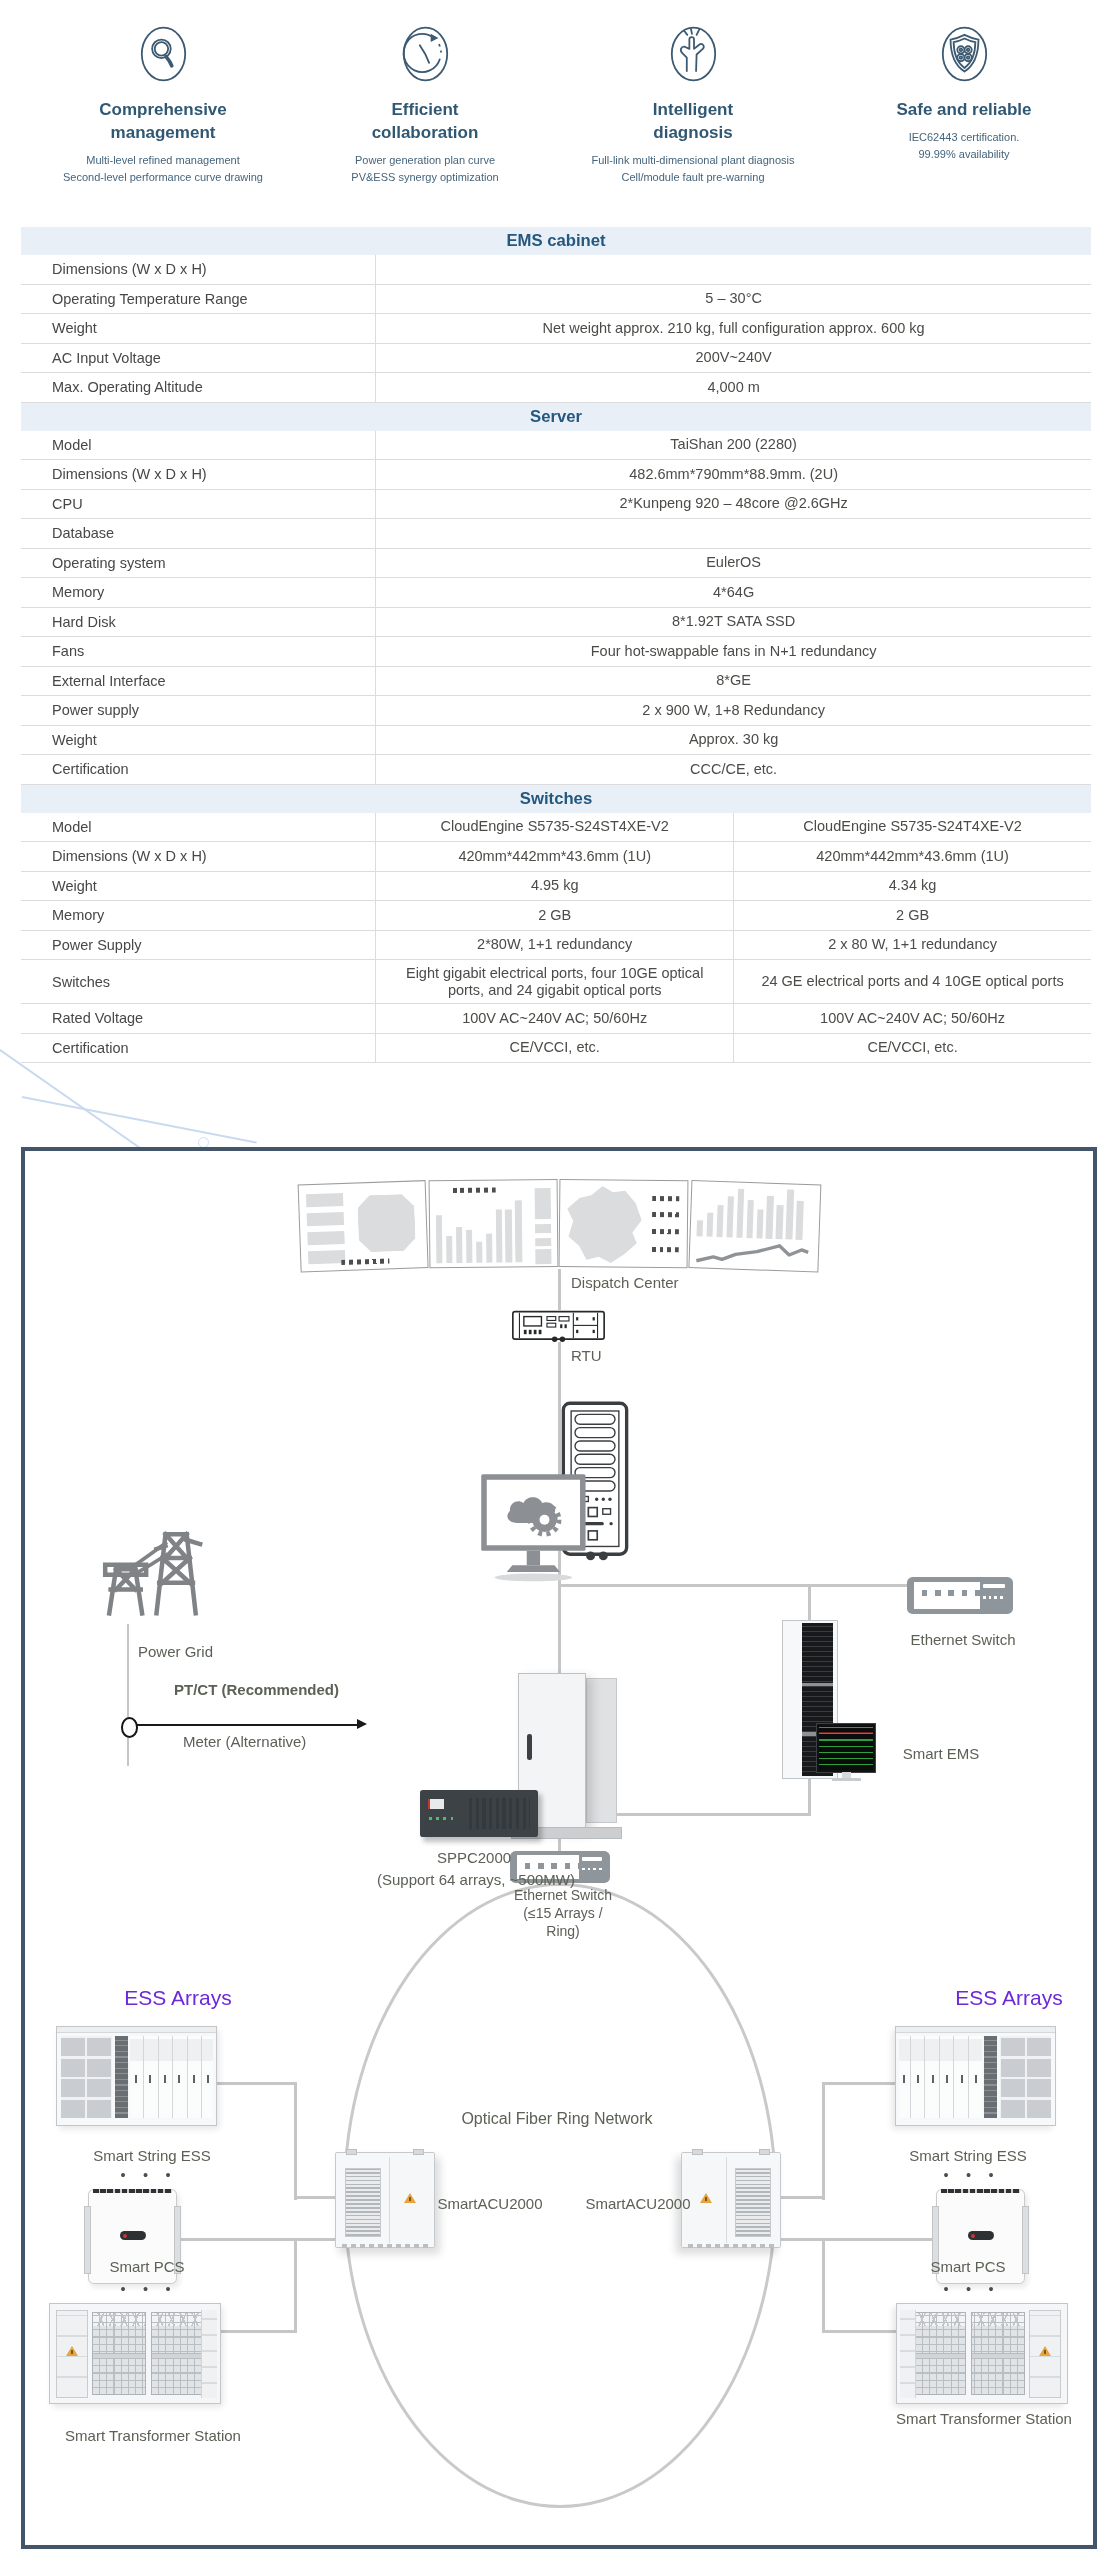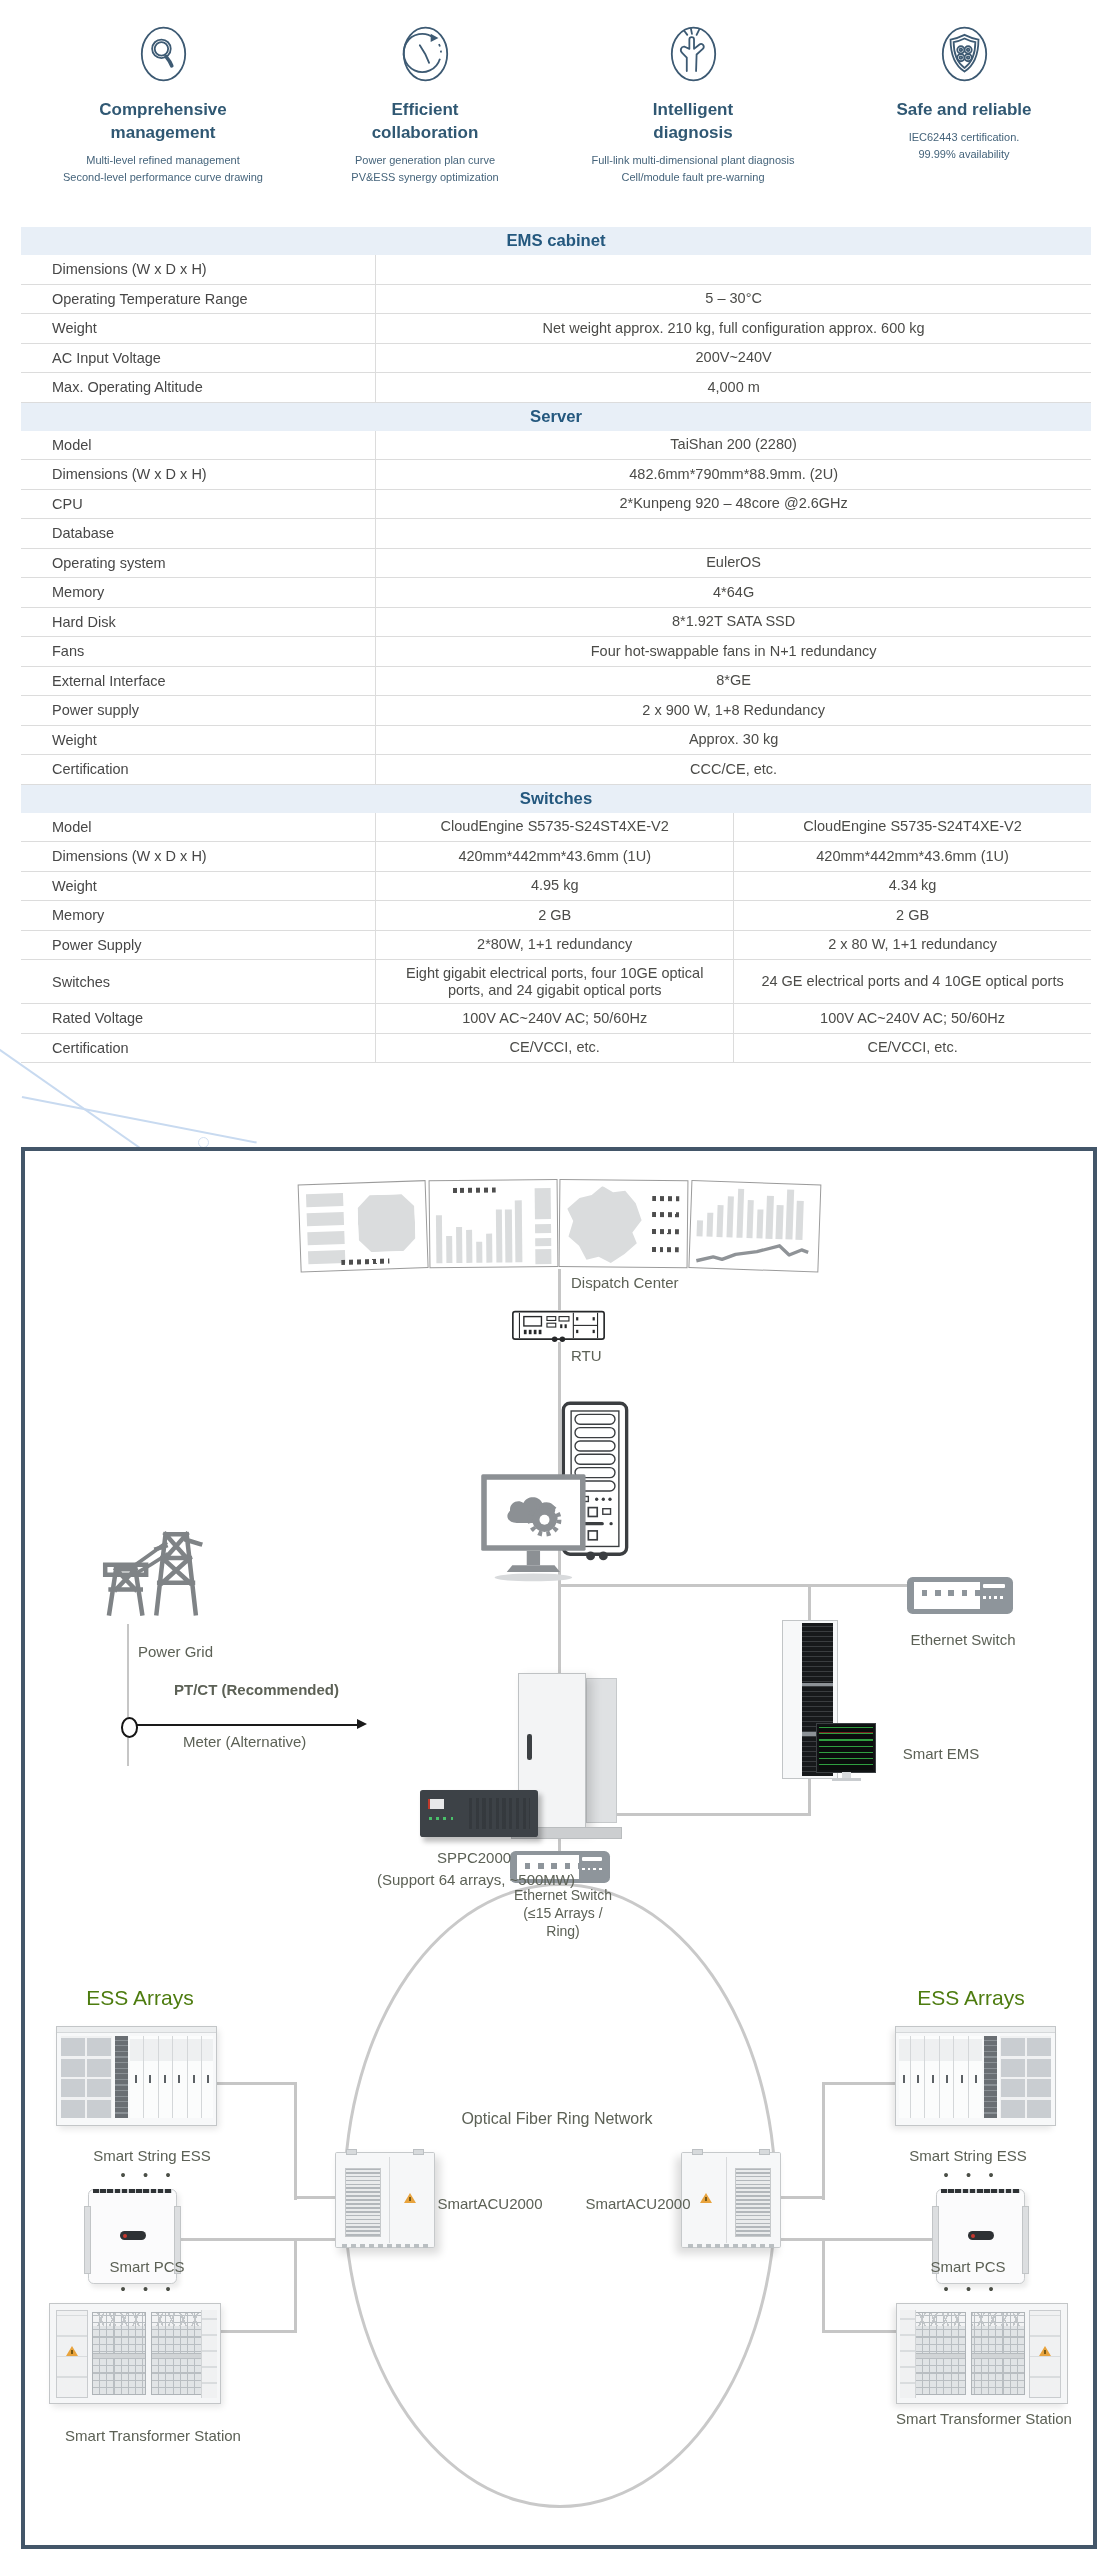--- a/index.html
+++ b/index.html
@@ -18,21 +18,21 @@
   .tlabel{width:33.2%;box-sizing:border-box;padding-left:31px;display:flex;align-items:center;border-right:1.1px solid #dcdcdc;color:#474747;}
   .tvalue{flex:1;display:flex;align-items:center;justify-content:center;text-align:center;padding:0 13.3px;line-height:17px;}
   .tvalue:not(:last-child){border-right:1.1px solid #dcdcdc;}
   
   .deco-line{position:absolute;background:#c8daf0;height:1.7px;transform-origin:left center;}
   .deco-circle{position:absolute;width:9px;height:9px;border:1.7px solid #d3e1f3;border-radius:50%;}
   
   .diagram{position:absolute;left:21px;top:1147px;width:1076px;height:1402px;border:4.4px solid #435669;box-sizing:border-box;background:#fff;}
   .dlabel{position:absolute;font-size:15px;color:#5c6156;white-space:nowrap;z-index:6;}
   .dlabel.center{transform:translateX(-50%);text-align:center;}
-  .dlabel.big{font-size:21px;color:#4d7c0f;}
+  .dlabel.big{font-size:21px;color:#6d28d9;margin-left:38px;}
   .ddots{position:absolute;transform:translateX(-50%);font-size:14.5px;letter-spacing:6.7px;color:#4b4f47;z-index:6;}
   .gline{position:absolute;background:#c6c6c6;z-index:1;}
   .ring{position:absolute;border:3.3px solid #c9c9c9;border-radius:50%;z-index:1;box-sizing:border-box;}
   
   .switch-icon{position:absolute;background:#8e959b;border-radius:5.6px;z-index:4;}
   .switch-icon .ports{position:absolute;left:7%;top:14%;width:62%;height:72%;
     background:repeating-linear-gradient(90deg,#fff 0 7.8px,transparent 7.8px 13.3px),repeating-linear-gradient(0deg,#fff 0 9px,transparent 9px 14.5px);
     background-size:100% 23px;background-repeat:repeat;}
   .switch-icon .dash{position:absolute;right:8%;top:18%;width:20%;height:12%;background:#fff;border-radius:1.1px;}
   .switch-icon .dots4{position:absolute;right:8%;top:52%;width:20%;height:8%;

